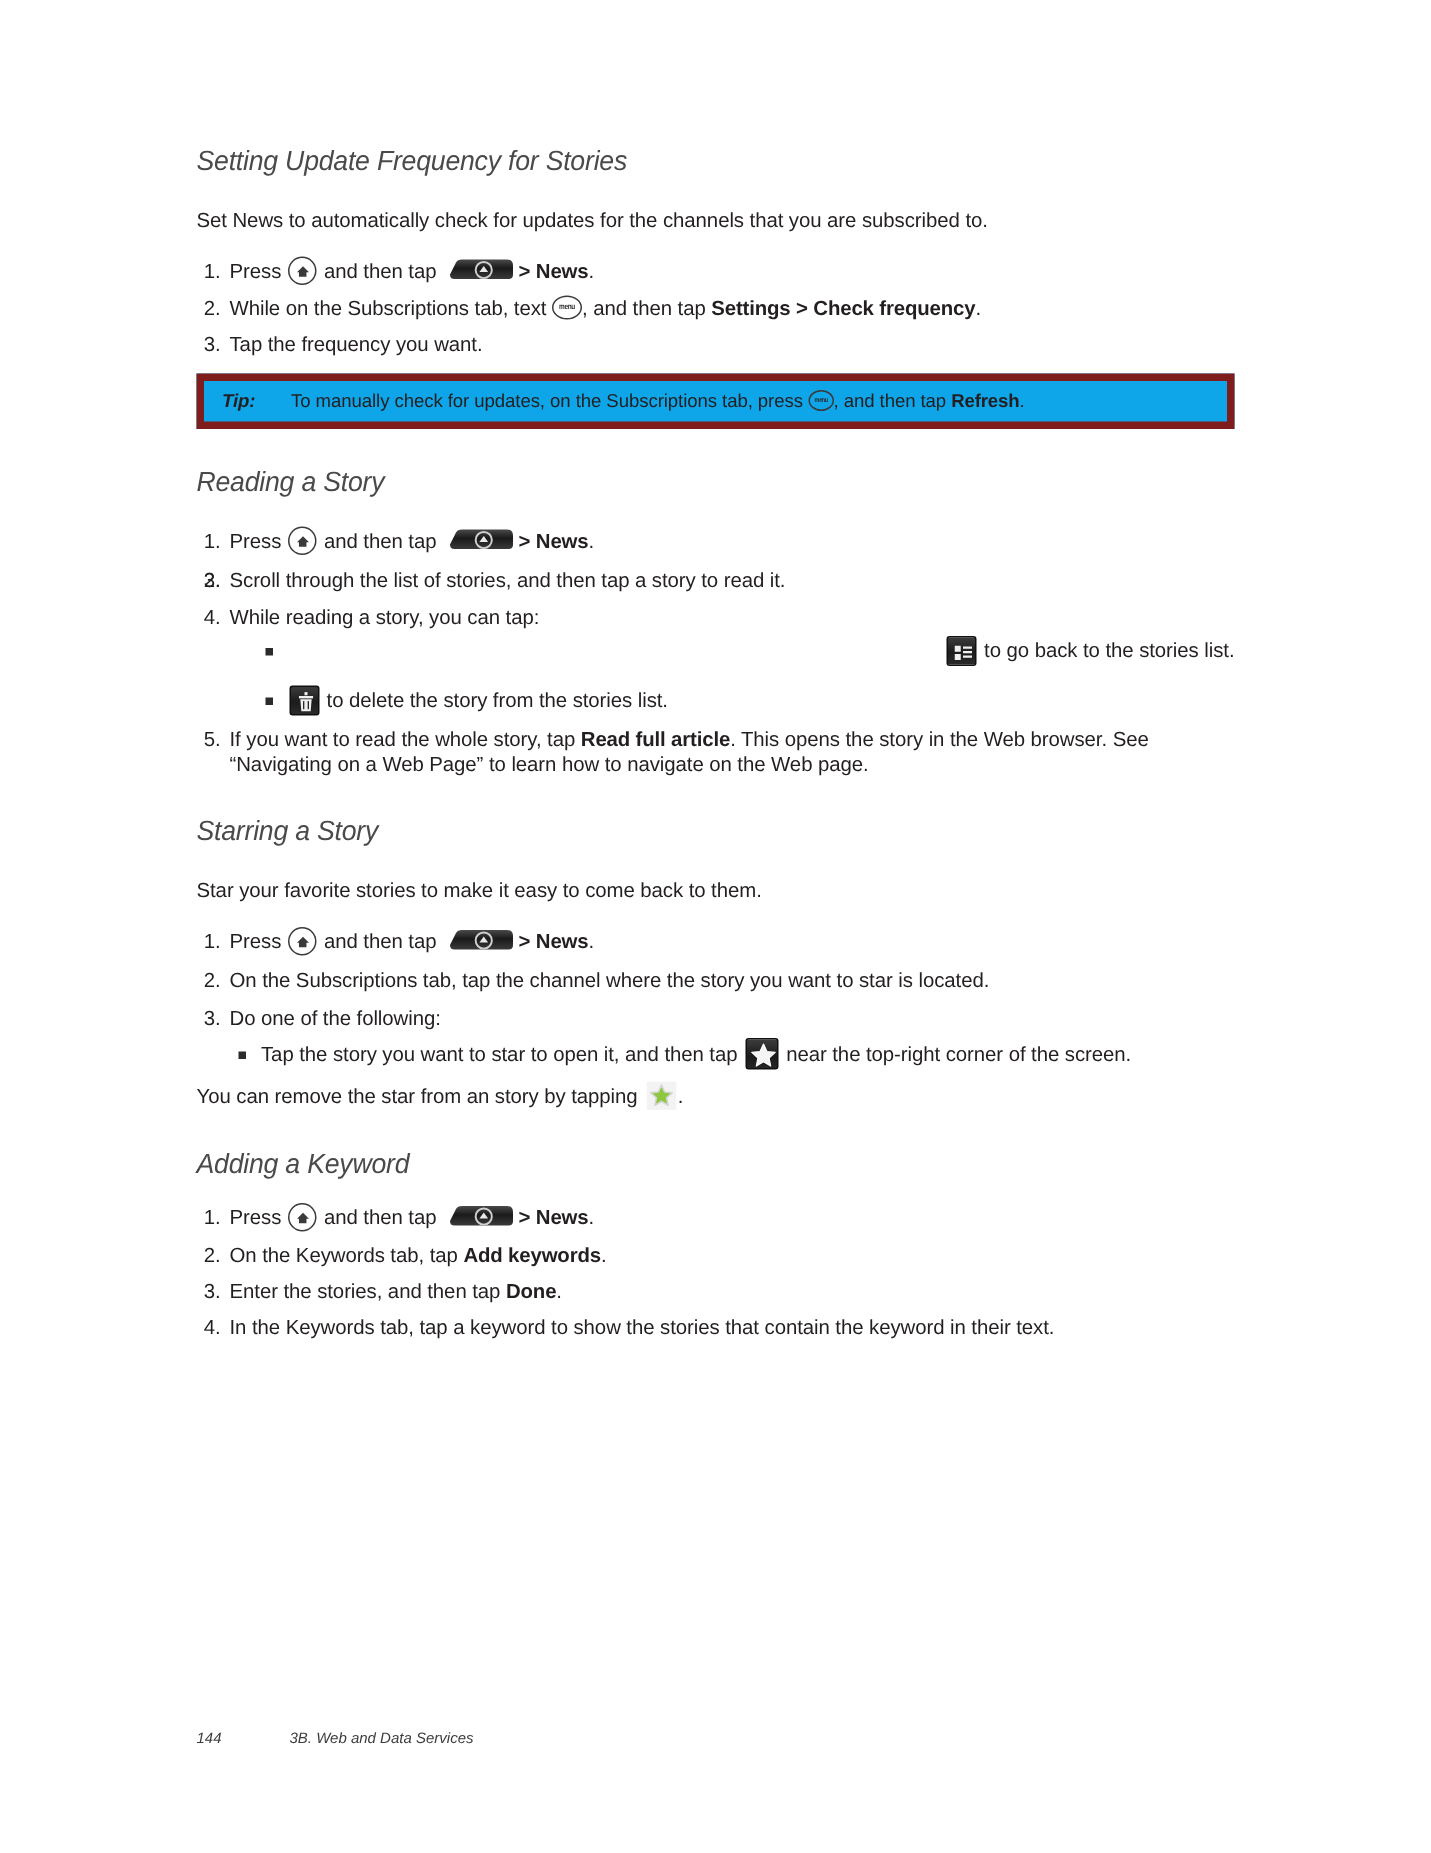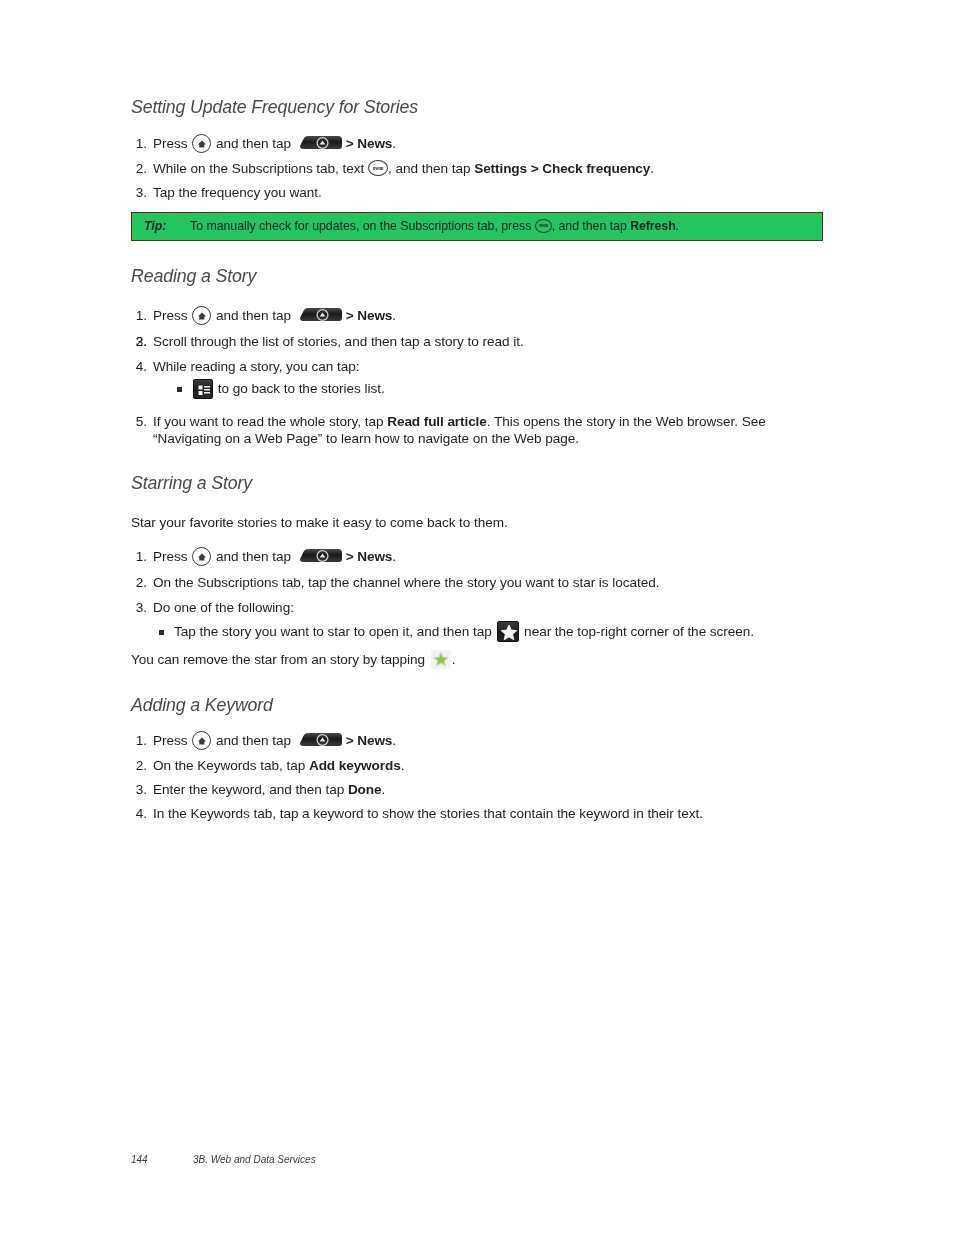--- a/index.html
+++ b/index.html
@@ -94,22 +94,22 @@
     top: 7px;
     width: 5px;
     height: 5px;
     background: #2b2b2b;
   }
 
   b, .bold { font-weight: bold; letter-spacing: -0.1px; }
 
   
   .tipbox {
-    border: 1px solid #7f1d1d;
-    background: #22c55e;
+    border: 5px solid #7f1d1d;
+    background: #0ea5e9;
     box-sizing: border-box;
     padding: 5px 10px 6px 12px;
     font-size: 12.4px;
     line-height: 16px;
     letter-spacing: -0.05px;
     display: flex;
     align-items: center;
   }
   .tipbox .tip-label {
     font-style: italic;
@@ -215,20 +215,21 @@
   }
 </style>
 </head>
 <body>
 
 <div class="page">
   <div class="content">
 
     <h2 class="section-head">Setting Update Frequency for Stories</h2>
 
+    <p class="intro-para" style="margin-top:20px;">Set News to automatically check for updates for the channels that you are subscribed to.</p>
 
     <ol class="steps" style="margin-top:17px;">
       <li style="margin-bottom:7px;">
         <span class="num">1.</span><span>Press </span><span class="ic ic-home"><span class="house"></span><span class="base"></span></span><span> and then tap </span><span class="ic ic-launcher">
             <svg viewBox="0 0 46 20" width="46" height="20">
               <defs>
                 <linearGradient id="lg1" x1="0" y1="0" x2="0" y2="1">
                   <stop offset="0%" stop-color="#4a4a4a"></stop>
                   <stop offset="45%" stop-color="#1a1a1a"></stop>
                   <stop offset="100%" stop-color="#3a3a3a"></stop>
@@ -274,33 +275,44 @@
 
       <li style="margin-bottom:8px;">
         <span class="num">3.</span><span>Scroll through the list of stories, and then tap a story to read it.</span>
       </li>
 
       <li style="margin-bottom:3px;">
         <span class="num">4.</span><span>While reading a story, you can tap:</span>
 
         <ul class="bullets" style="margin-top:5px; margin-left:22px;">
 
-          <li style="margin-bottom:16px;">
+          <li style="margin-bottom:16px;text-align:right;">
             <span class="sq"></span><span class="ic ic-btn">
                 <svg viewBox="0 0 20 20" width="20" height="20">
                   <rect x="4.5" y="5.5" width="4" height="4" fill="#f0f0f0"></rect>
                   <rect x="4.5" y="11" width="4" height="4" fill="#f0f0f0"></rect>
                   <rect x="10" y="6" width="6" height="1.5" fill="#f0f0f0"></rect>
                   <rect x="10" y="9" width="6" height="1.5" fill="#f0f0f0"></rect>
                   <rect x="10" y="12" width="6" height="1.5" fill="#f0f0f0"></rect>
                 </svg>
               </span><span> to go back to the stories list.</span>
           </li>
 
 
+          <li>
+            <span class="sq"></span><span class="ic ic-btn">
+                <svg viewBox="0 0 20 20" width="20" height="20">
+                  <rect x="9" y="3.4" width="2" height="2.1" fill="#f0f0f0"></rect>
+                  <rect x="5.3" y="6" width="9.4" height="1.6" fill="#f0f0f0"></rect>
+                  <path d="M6.2 8.2 L13.8 8.2 L13.1 16.2 L6.9 16.2 Z" fill="#f0f0f0"></path>
+                  <rect x="8" y="9.4" width="0.9" height="5.4" fill="#2a2a2a"></rect>
+                  <rect x="11.1" y="9.4" width="0.9" height="5.4" fill="#2a2a2a"></rect>
+                </svg>
+              </span><span> to delete the story from the stories list.</span>
+          </li>
         </ul>
       </li>
 
       <li style="margin-top:9px;">
         <span class="num">5.</span><span>If you want to read the whole story, tap </span><b>Read full article</b><span>. This opens the story in the Web browser. See “Navigating on a Web Page” to learn how to navigate on the Web page.</span>
       </li>
     </ol>
 
     <h2 class="section-head" style="margin-top:25px;">Starring a Story</h2>
 
@@ -356,21 +368,21 @@
               <path d="M21.6 11.4 L24.5 7.4 L27.4 11.4 Z" fill="#e8e8e8"></path>
             </svg>
           </span><b>&gt; News</b><span>.</span>
       </li>
 
       <li style="margin-bottom:7px;">
         <span class="num">2.</span><span>On the Keywords tab, tap </span><b>Add keywords</b><span>.</span>
       </li>
 
       <li style="margin-bottom:7px;">
-        <span class="num">3.</span><span>Enter the keyword, and then tap </span><b>Done</b><span>.</span>
+        <span class="num">3.</span><span>Enter the stories, and then tap </span><b>Done</b><span>.</span>
       </li>
 
       <li>
         <span class="num">4.</span><span>In the Keywords tab, tap a keyword to show the stories that contain the keyword in their text.</span>
       </li>
     </ol>
 
   </div>
 
   <div class="footer">

